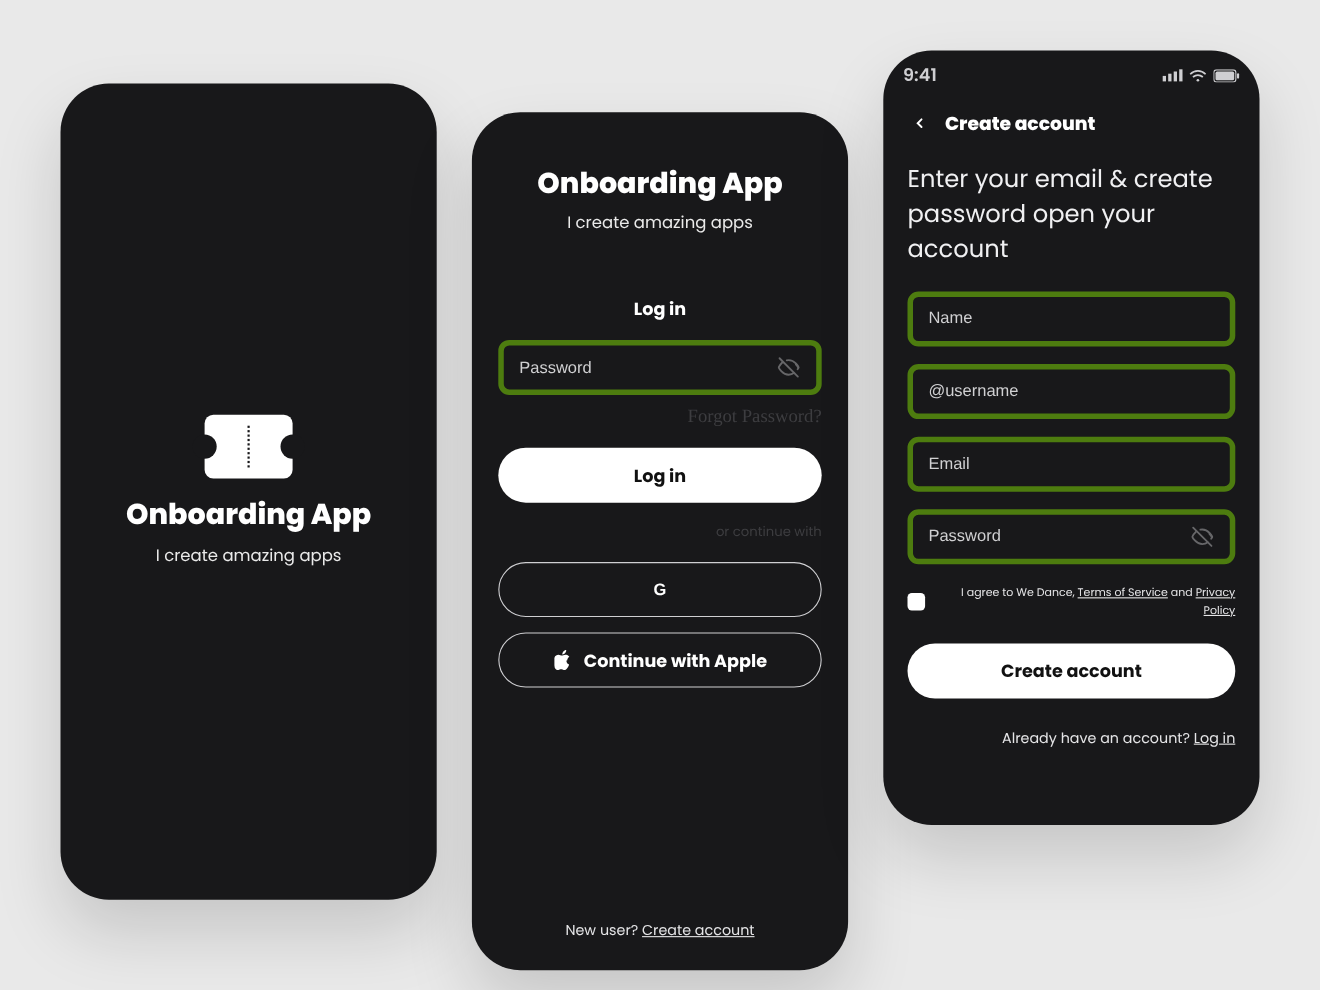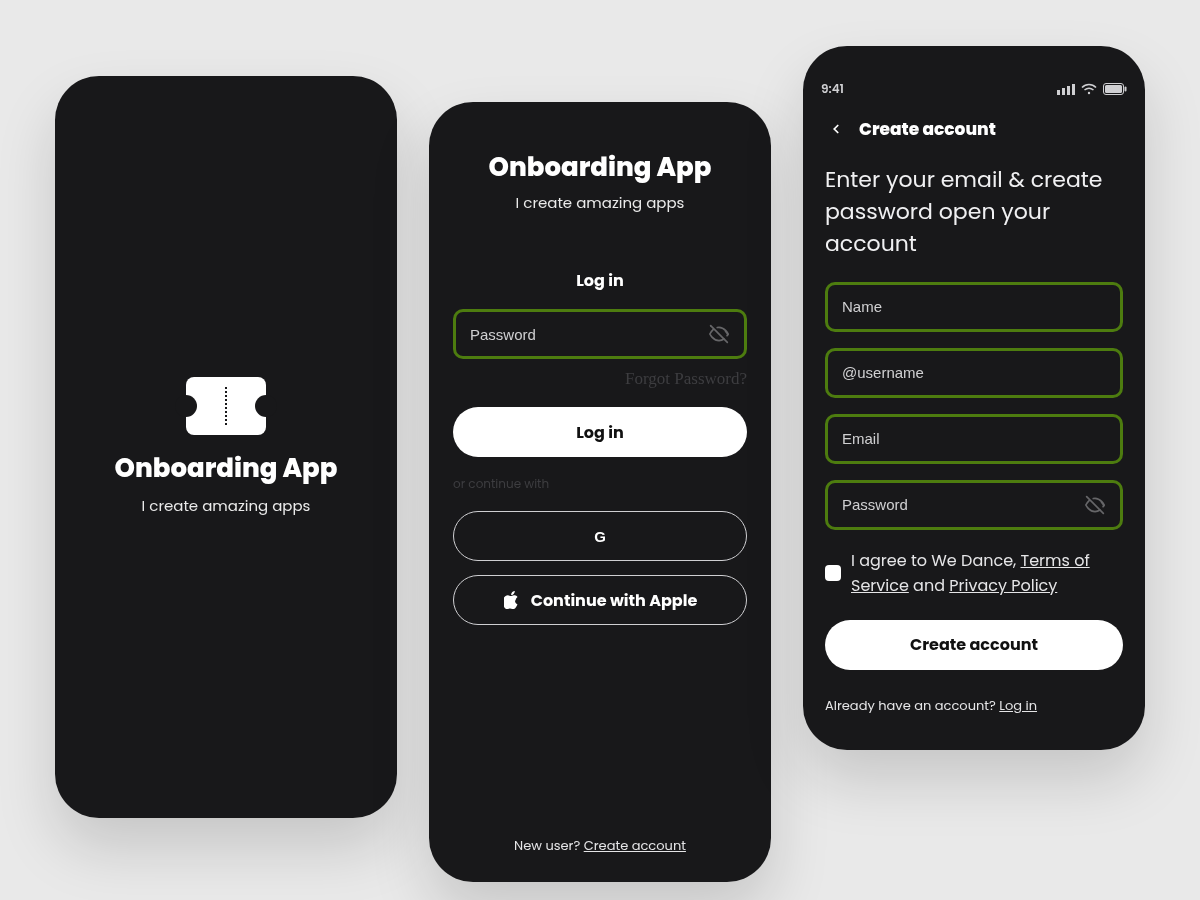--- a/index.html
+++ b/index.html
@@ -53,67 +53,67 @@
   }
   .app-title { font-size:26px; font-weight:800; text-align:center; }
   .app-tag   { font-size:15px; font-weight:400; margin-top:6px; text-align:center; color:#eaeaea; }
 
   
   .p2 .inner { padding: 46px 24px 0 24px; display:flex; flex-direction:column; height:100%; }
   .p2 .title { font-size:26px; font-weight:800; text-align:center; }
   .p2 .tag   { font-size:15px; text-align:center; color:#eaeaea; margin-top:4px; }
   .section-label { font-size:16px; font-weight:700; text-align:center; margin-top:54px; }
   .field {
-    margin-top:16px; border:3px solid #4d7c0f; border-radius:10px;
+    margin-top:16px; border:5px solid #4d7c0f; border-radius:10px;
     height:50px; display:flex; align-items:center; padding:0 14px; gap:8px;
     font-size:15px;
   }
   .field input {
     flex:1; background:transparent; border:none; outline:none; color:#fff; font-size:15px;
   }
   .field input::placeholder { color:#d0d0d2; }
   .eye {
     width:22px; height:22px; display:inline-flex; align-items:center; justify-content:center;
     opacity:.6;
   }
   .forgot { text-align:right; font-size:17px; color:#3d3d40; margin-top:10px;font-family:Liberation Serif, serif; }
   .btn {
     margin-top:18px; height:50px; border-radius:25px; display:flex; align-items:center; justify-content:center;
     font-size:16px; font-weight:700; gap:10px; cursor:pointer;
   }
   .btn.primary { background:#fff; color:#111; }
   .btn.outline { background:transparent; color:#fff; border:1px solid #cfcfd2; }
-  .or-line { text-align:left; font-size:12px; color:#3d3d40; margin-top:18px; }
+  .or-line { text-align:right; font-size:12px; color:#3d3d40; margin-top:18px; }
   .g-icon, .a-icon { width:18px; height:18px; display:inline-flex; align-items:center; justify-content:center; }
   .g-icon { font-weight:800; font-size:15px; color:#fff; font-family: Arial, sans-serif; }
   .footer-line { text-align:center; font-size:13px; color:#e5e5e7; margin-top:auto; padding-bottom:26px; }
   .footer-line .link { text-decoration:underline; }
 
   
   .p3 .status {
     display:flex; justify-content:space-between; align-items:center;
-    font-size:12px; color:#cfcfd2; padding:10px 18px 0 18px; font-weight:600;margin-top:24px;
+    font-size:16px; color:#cfcfd2; padding:10px 18px 0 18px; font-weight:600;
   }
   .status .right { display:flex; gap:6px; align-items:center; }
   .bars { display:inline-flex; gap:2px; align-items:flex-end; }
   .bars span { width:3px; background:#cfcfd2; display:inline-block; }
   .bars span:nth-child(1){height:5px} .bars span:nth-child(2){height:7px}
   .bars span:nth-child(3){height:9px} .bars span:nth-child(4){height:11px}
   .wifi, .battery { display:inline-flex; align-items:center; }
   .p3 .inner { padding: 8px 22px 0 22px; display:flex; flex-direction:column; height:calc(100% - 22px); }
   .titlebar { display:flex; align-items:center; gap:12px; margin-top:10px; }
   .backbtn { width:22px; height:22px; display:flex; align-items:center; justify-content:center; cursor:pointer; }
   .titlebar .title { font-size:17px; font-weight:800; }
   .lead { font-size:22px; line-height:1.45; color:#f0f0f2; margin-top:22px; }
   .p3 .field { margin-top:16px; }
-  .agree-row { display:flex; align-items:center; gap:10px; margin-top:18px; font-size:16px; color:#e5e5e7; }
+  .agree-row { display:flex; align-items:center; gap:10px; margin-top:18px; font-size:10px; color:#e5e5e7;text-align:right; }
   .chk { width:16px; height:16px; border-radius:4px; background:#fff; flex:0 0 16px; }
   .agree-row .u { text-decoration:underline; }
   .p3 .btn.primary { margin-top:22px; }
-  .already { text-align:left; font-size:13px; color:#e5e5e7; margin-top:26px; }
+  .already { text-align:right; font-size:13px; color:#e5e5e7; margin-top:26px; }
   .already .link { text-decoration:underline; }
 
   svg { display:block; }
 </style>
 </head>
 <body>
 
 <div class="stage">
 
   <div class="phone p1">

